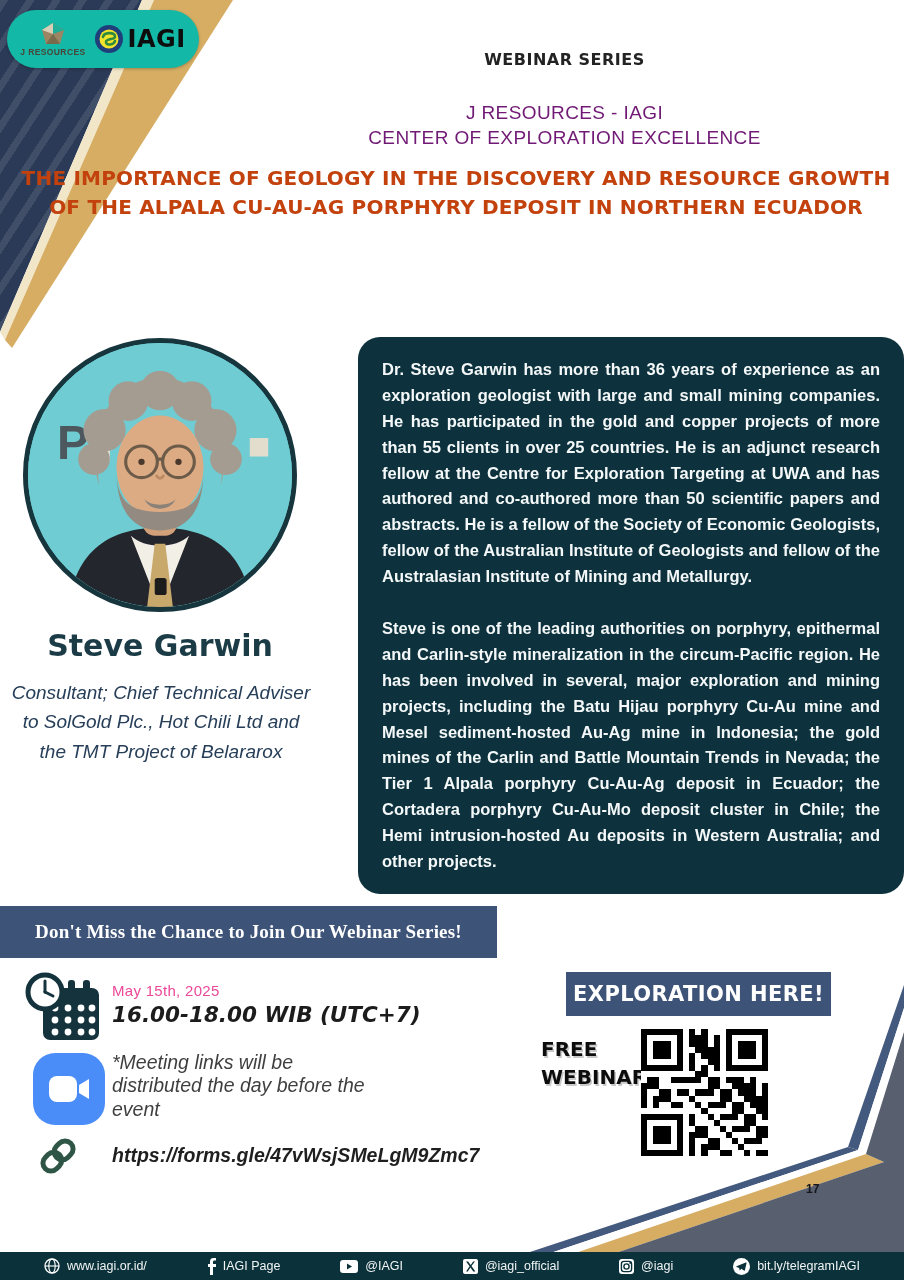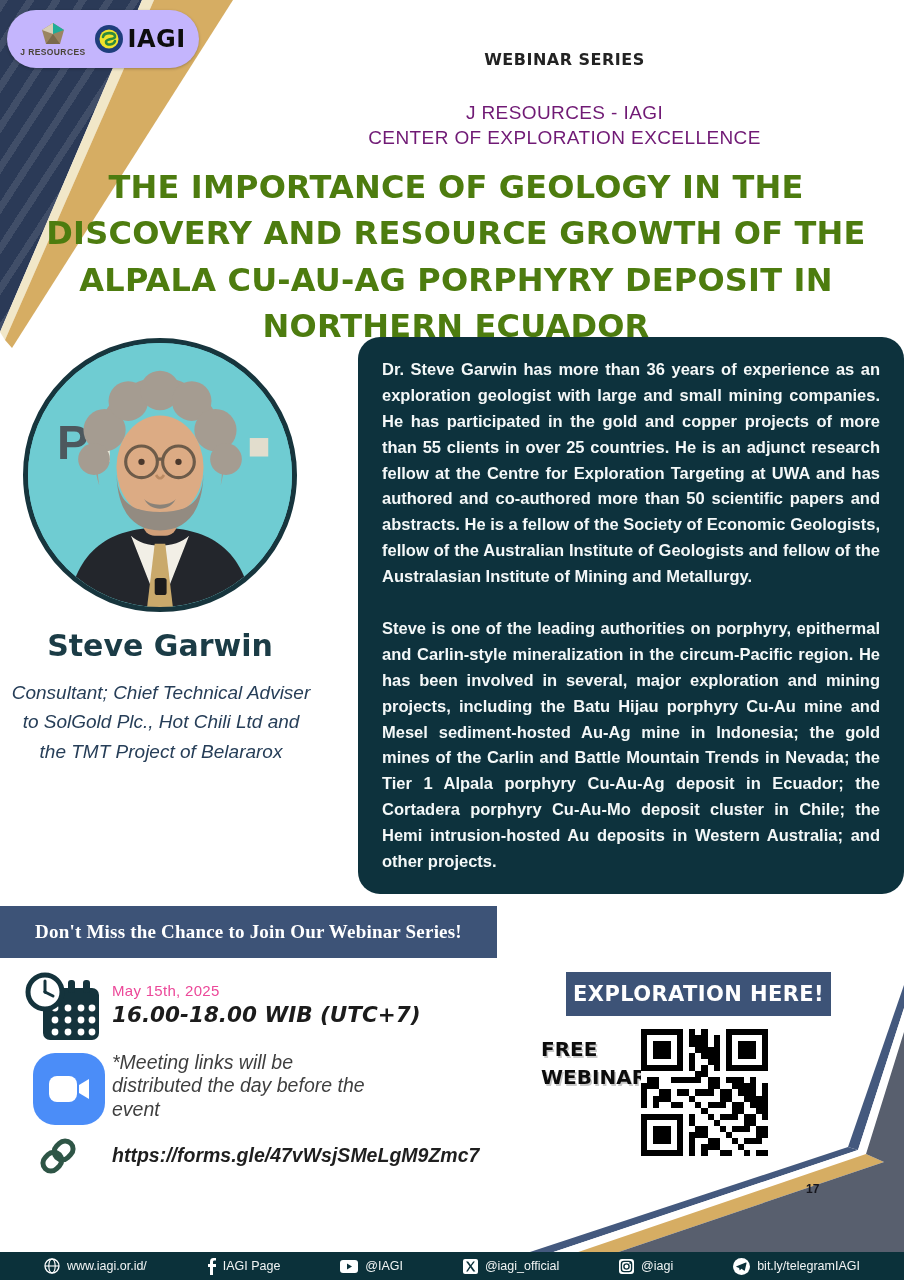--- a/index.html
+++ b/index.html
@@ -14,40 +14,40 @@
   .navy-hatch{
     position:absolute;left:0;top:0;width:260px;height:380px;
     clip-path:polygon(0 0,142px 0,0 332px);
     background:
       repeating-linear-gradient(123deg,rgba(255,255,255,0.10) 0 7px,rgba(255,255,255,0) 7px 22px),
       #2b3a57;
   }
   
   .logo-pill{
     position:absolute;left:7px;top:10px;width:192px;height:58px;border-radius:30px;
-    background:#c4b5fd;display:flex;align-items:center;justify-content:center;gap:8px;
+    background:#14b8a6;display:flex;align-items:center;justify-content:center;gap:8px;
     box-shadow:0 1px 3px rgba(0,0,0,.25);
   }
   .jres{display:flex;flex-direction:column;align-items:center;line-height:1;}
   .jres-label{font-size:8.5px;font-weight:bold;color:#4a4438;letter-spacing:.4px;margin-top:2px;}
   .iagi-wrap{display:flex;align-items:center;gap:4px;}
   .iagi-label{font-size:24px;font-weight:bold;color:#0d0d0d;letter-spacing:.5px;font-family:"DejaVu Sans",sans-serif;}
   
   .webinar-series{
     position:absolute;top:50px;left:225px;right:0;text-align:center;
     font-family:"DejaVu Sans",sans-serif;font-weight:bold;font-size:16px;color:#232323;letter-spacing:.5px;
   }
   .org-lines{
     position:absolute;top:100px;left:225px;right:0;text-align:center;
     font-size:19px;color:#701a75;line-height:1.32;letter-spacing:.4px;
   }
   .main-title{
     position:absolute;top:164px;left:10px;right:2px;text-align:center;
-    font-family:"DejaVu Sans",sans-serif;font-weight:bold;font-size:32px;line-height:1.45;
-    color:#4d7c0f;letter-spacing:.2px;
+    font-family:"DejaVu Sans",sans-serif;font-weight:bold;font-size:20px;line-height:1.45;
+    color:#c2410c;letter-spacing:.2px;
   }
   
   .photo-ring{
     position:absolute;left:23px;top:338px;width:274px;height:274px;border-radius:50%;
     border:5px solid #17353d;box-sizing:border-box;overflow:hidden;background:#6fccd2;
   }
   .speaker-name{
     position:absolute;top:628px;left:0;width:320px;text-align:center;
     font-family:"DejaVu Sans",sans-serif;font-weight:bold;font-size:30px;color:#1b3c46;
   }

